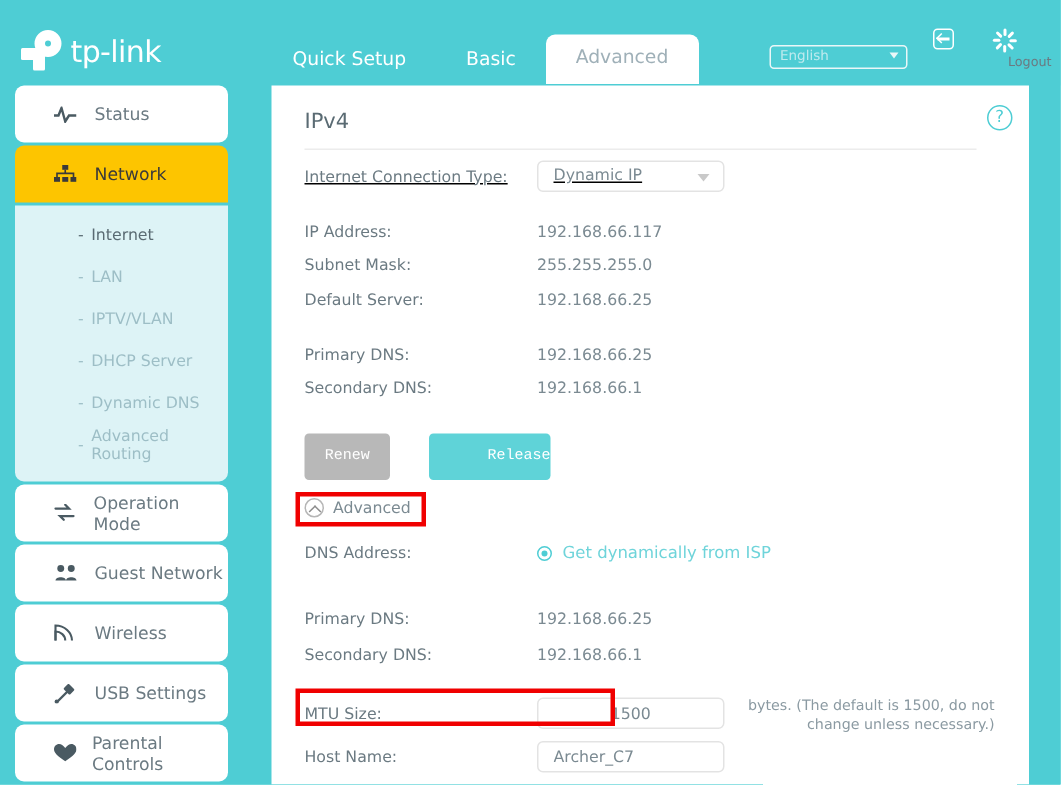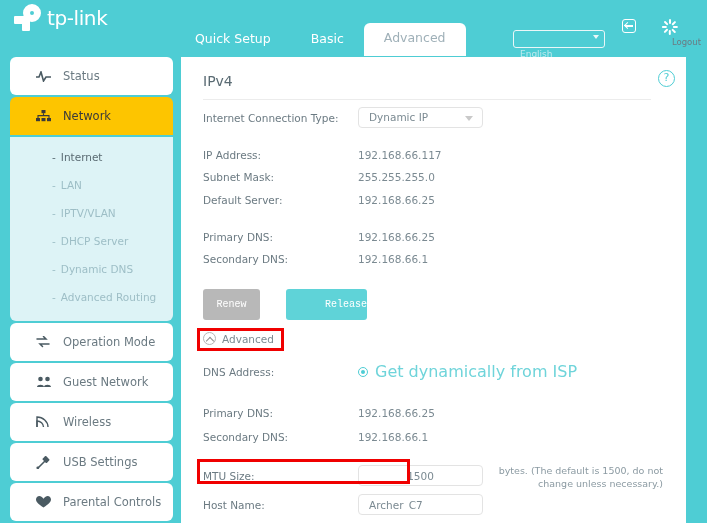--- a/index.html
+++ b/index.html
@@ -6,51 +6,51 @@
   html, body {
     width: 707px; height: 523px;
     overflow: hidden;
     font-family: "DejaVu Sans", "Liberation Sans", sans-serif;
     background: #4ecdd4;
   }
   #app { position: relative; width: 707px; height: 523px; background: #4ecdd4; }
 
   
   .header { position: absolute; left: 0; top: 0; width: 707px; height: 57px; background: #4ecdd4; }
-  .logo { position: absolute; left: 14px; top: 4px; display: flex; align-items: center; gap: 5px; }
+  .logo { position: absolute; left: 14px; top: 20px; display: flex; align-items: center; gap: 5px; }
   .logo-mark { width: 28px; height: 27px; position: relative; }
   .logo-mark .bar { position: absolute; left: 0; top: 12px; width: 13px; height: 8px; background: #fff; border-radius: 1px; }
   .logo-mark .stem { position: absolute; left: 8px; top: 12px; width: 8px; height: 15px; background: #fff; border-radius: 1px; }
   .logo-mark .loop { position: absolute; left: 9px; top: 0px; width: 18px; height: 18px; border: 7px solid #fff; border-radius: 50%; }
   .logo-text { color: #fff; font-size: 20px; letter-spacing: -0.4px; font-weight: 500; }
 
   .nav-tabs { position: absolute; left: 175px; top: 22px; display: flex; align-items: center; height: 35px; }
   .tab { padding: 9px 20px 10px 20px; font-size: 12.5px; color: #ffffff; cursor: pointer;
          border-radius: 6px 6px 0 0; line-height: 1; white-space: nowrap; }
   .tab.active { background: #ffffff; color: #9fb0b8; padding-bottom: 12px; }
 
   .lang-select { position: absolute; left: 513px; top: 30px; width: 92px; height: 16px;
     background: #4ecdd4; border: 1px solid #eaf7f8; border-radius: 3px; color: #bfeaee;
-    font-size: 9px; padding: 16px 14px 0 6px; line-height: 14px; }
+    font-size: 9px; padding: 0 14px 0 6px; line-height: 14px; }
   .lang-caret { position: absolute; right: 5px; top: 4px; width: 0; height: 0;
     border-left: 3.5px solid transparent; border-right: 3.5px solid transparent; border-top: 4px solid #eaf7f8; }
 
   .hdr-btn { position: absolute; top: 19px; width: 40px; text-align: center; color: #fff; cursor: pointer; }
   .hdr-btn .glyph { display: block; height: 17px; font-size: 15px; line-height: 17px; }
   .hdr-btn .lbl { display: block; font-size: 8.5px; margin-top: 1px; }
   #logout-btn { left: 609px; }
   #reboot-btn { left: 650px; }
   .logout-icon { display:inline-block; width: 14px; height: 14px; border: 1.6px solid #fff; border-radius: 3px; position: relative; }
   .logout-icon::after { content:""; position:absolute; left: 2px; top: 5px; width: 8px; height: 1.6px; background: #fff; }
   .logout-icon::before { content:""; position:absolute; left: 2px; top: 3px; width: 4px; height: 4px; border-left:1.6px solid #fff; border-bottom:1.6px solid #fff; transform: rotate(45deg); }
   .reboot-icon { display:inline-block; width: 16px; height: 16px; position: relative; }
   .reboot-icon i { position:absolute; left: 7px; top: 0; width: 1.8px; height: 5px; background: #fff; transform-origin: 0.9px 8px; border-radius: 1px; }
 
   
-  .sidebar { position: absolute; left: 10px; top: 57px; width: 163px; }
+  .sidebar { position: absolute; left: 10px; top: 57px; width: 142px; }
   .nav-item { position: relative; height: 38px; background: #ffffff; border-radius: 6px;
     display: flex; align-items: center; padding-left: 26px; margin-bottom: 2px; cursor: pointer; }
   .nav-item .ni-icon { width: 22px; font-size: 13px; color: #5a6b73; display: flex; align-items: center; }
   .nav-item .ni-label { font-size: 11.5px; color: #6b7a82; margin-left: 5px; }
   .nav-item.active { background: #fdc500; border-radius: 6px 6px 0 0; }
   .nav-item.active .ni-label, .nav-item.active .ni-icon { color: #3a3a3a; }
   .submenu { background: #ddf3f6; padding: 6px 0 10px 0; border-radius: 0 0 6px 6px; margin-bottom: 2px; }
   .sub-item { height: 28px; display: flex; align-items: center; padding-left: 42px; font-size: 10.5px;
     color: #9dbec6; cursor: pointer; }
   .sub-item.active { color: #5a6b73; }
@@ -82,21 +82,21 @@
   .adv-circle::after { content: ""; position: absolute; left: 3.3px; top: 5px; width: 5px; height: 5px;
     border-left: 1.3px solid #8d8d8d; border-top: 1.3px solid #8d8d8d; transform: rotate(45deg); }
   .adv-text { font-size: 10.5px; color: #7b8a92; }
 
   .radio-line { display: flex; align-items: center; gap: 7px; cursor: pointer; }
   .radio { width: 10px; height: 10px; border-radius: 50%; border: 1px solid #c3c3c3; background: #fff;
     position: relative; flex: none; }
   .radio.on { border-color: #4ecdd4; }
   .radio.on::after { content: ""; position: absolute; left: 2px; top: 2px; width: 4px; height: 4px;
     border-radius: 50%; background: #4ecdd4; }
-  .radio-text { font-size: 16px; color: #8b9aa2; }
+  .radio-text { font-size: 11px; color: #8b9aa2; }
   .radio-text.on { color: #6fd4da; }
 
   .text-input { width: 125px; height: 21px; border: 1px solid #e3e3e3; border-radius: 4px; background: #fff;
     font-size: 10.5px; color: #7b8a92; padding-left: 10px; font-family: inherit; outline: none; }
   .hint { font-size: 9.5px; color: #8b9aa2; line-height: 1.35; }
 
   .redbox { position: absolute; border: 3px solid #f00000; pointer-events: none; }
 </style>
 </head>
 <body>
@@ -233,21 +233,21 @@
       </span>
       <span class="ni-label">Parental Controls</span>
     </div>
   </div>
 
   <div class="content">
     <div class="page-title">IPv4</div>
     <div class="title-rule"></div>
     <div class="help-icon">?</div>
 
-    <div class="row" style="top:50px;">
+    <div class="row" style="top:50px;text-decoration:underline;">
       <span class="lbl">Internet Connection Type:</span>
       <div class="select-box">
         <span>Dynamic IP</span>
         <span class="caret"></span>
       </div>
     </div>
 
     <div class="row" style="top:92px;">
       <span class="lbl">IP Address:</span>
       <span class="val">192.168.66.117</span>

